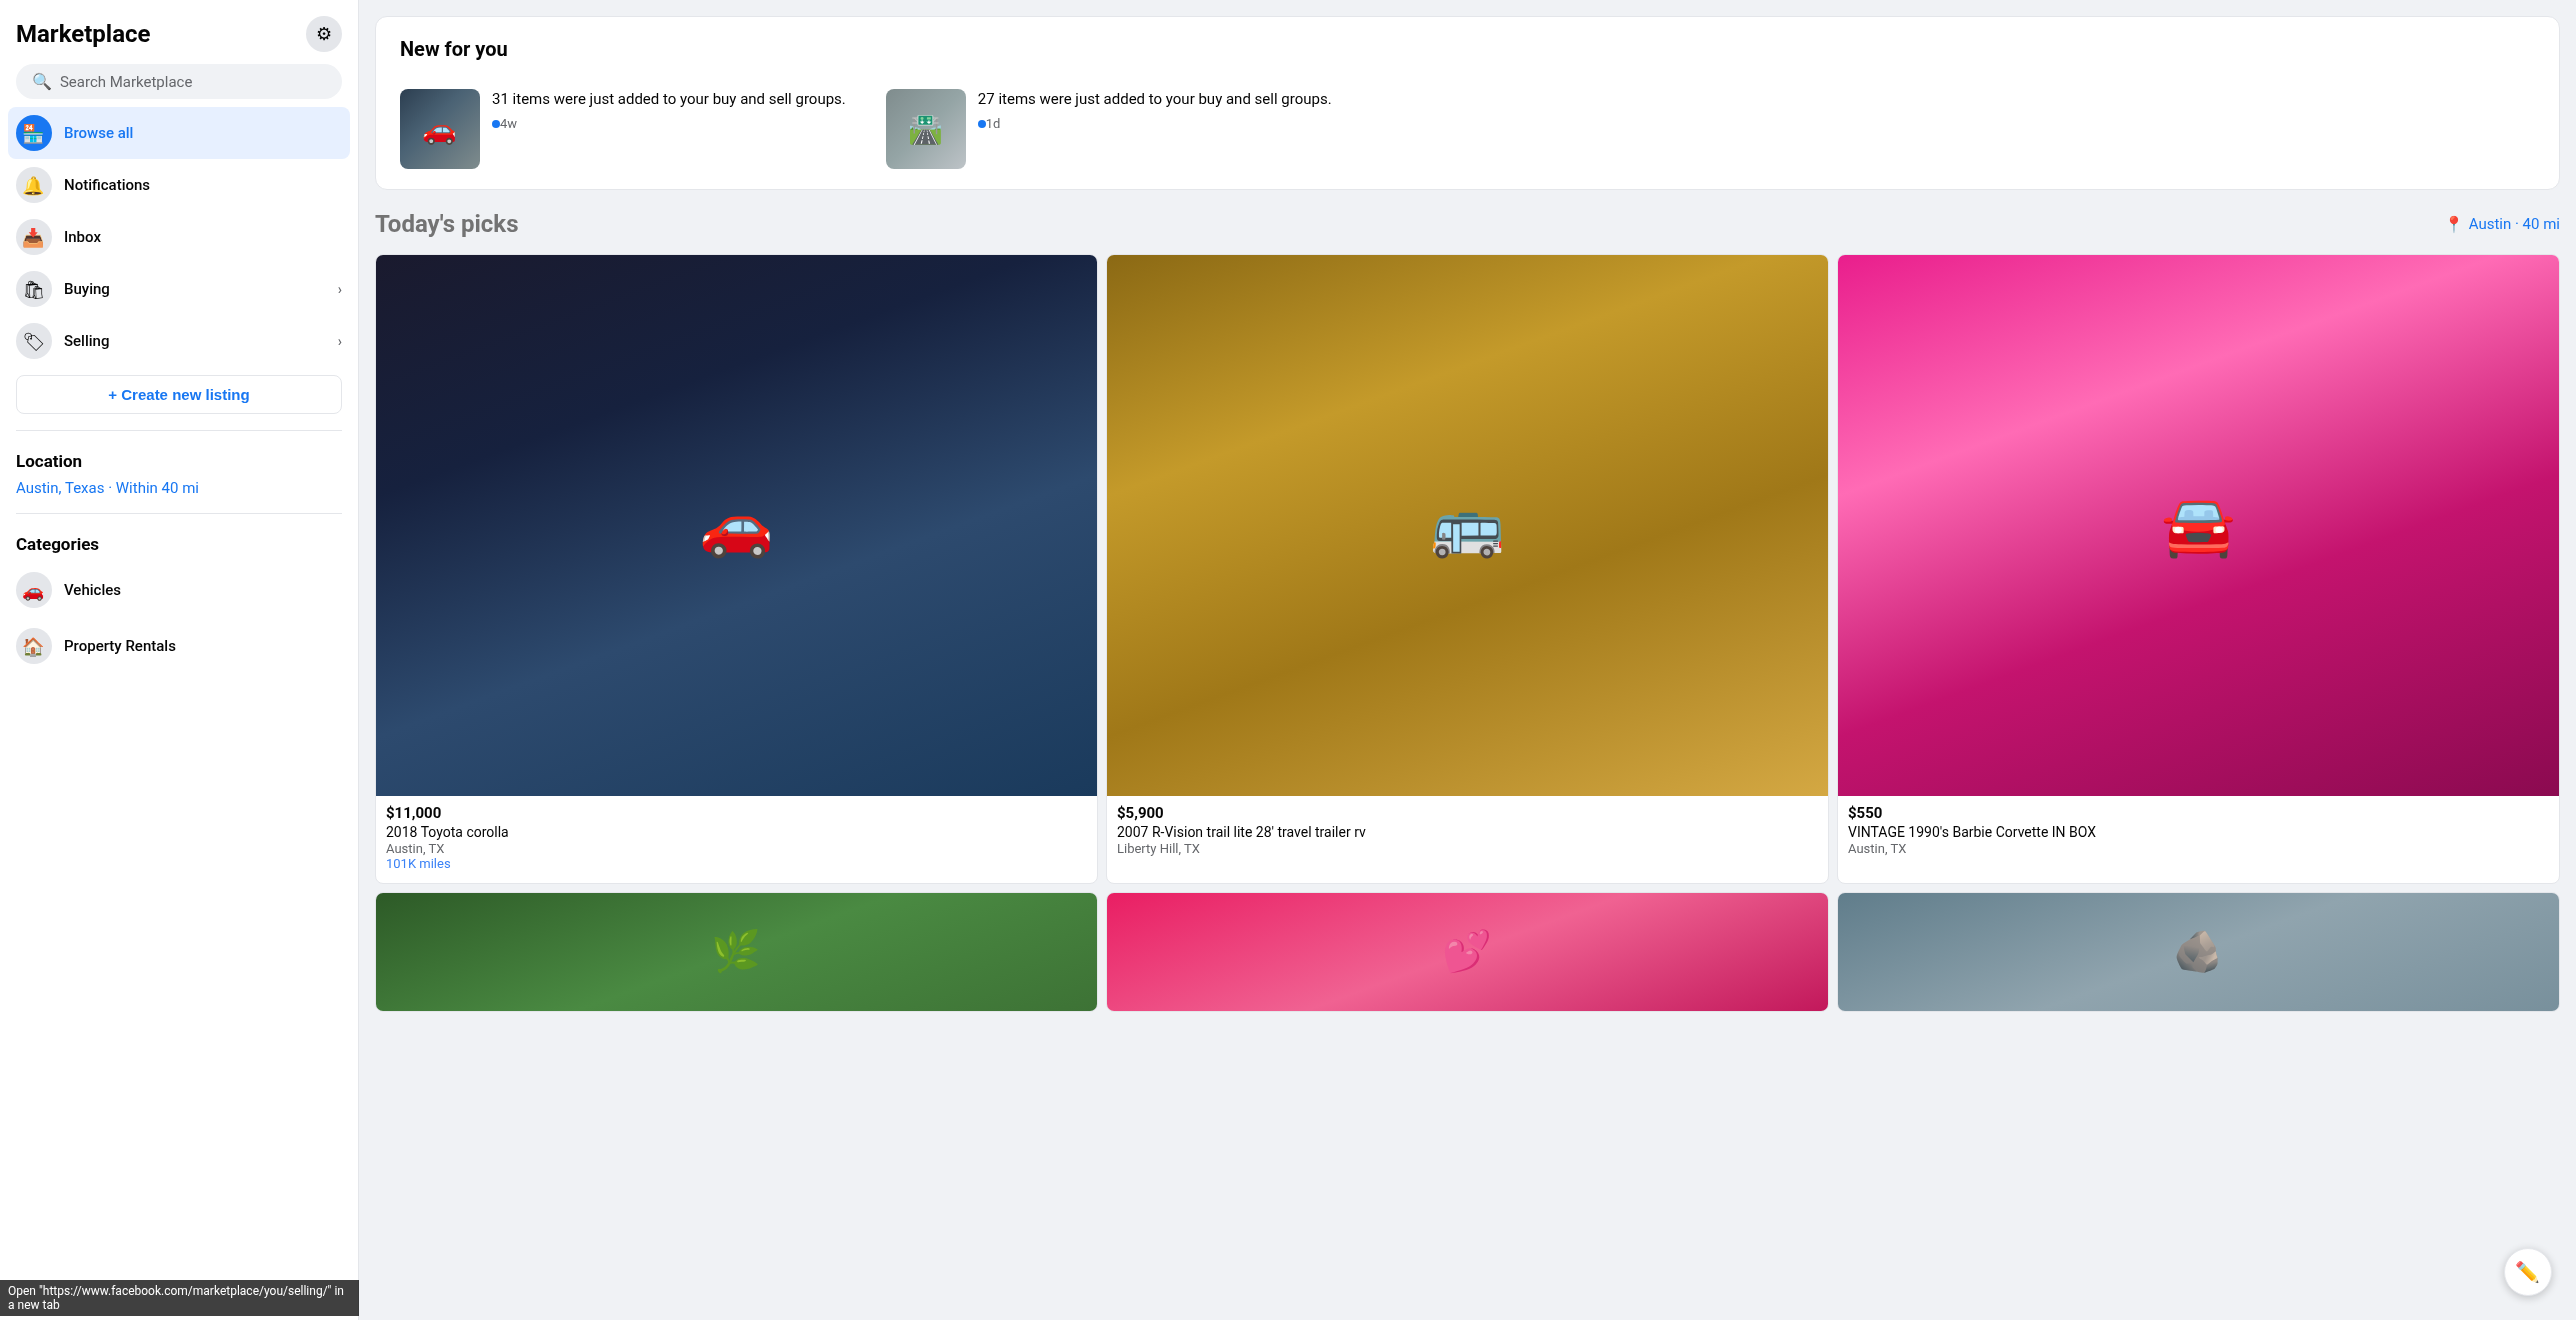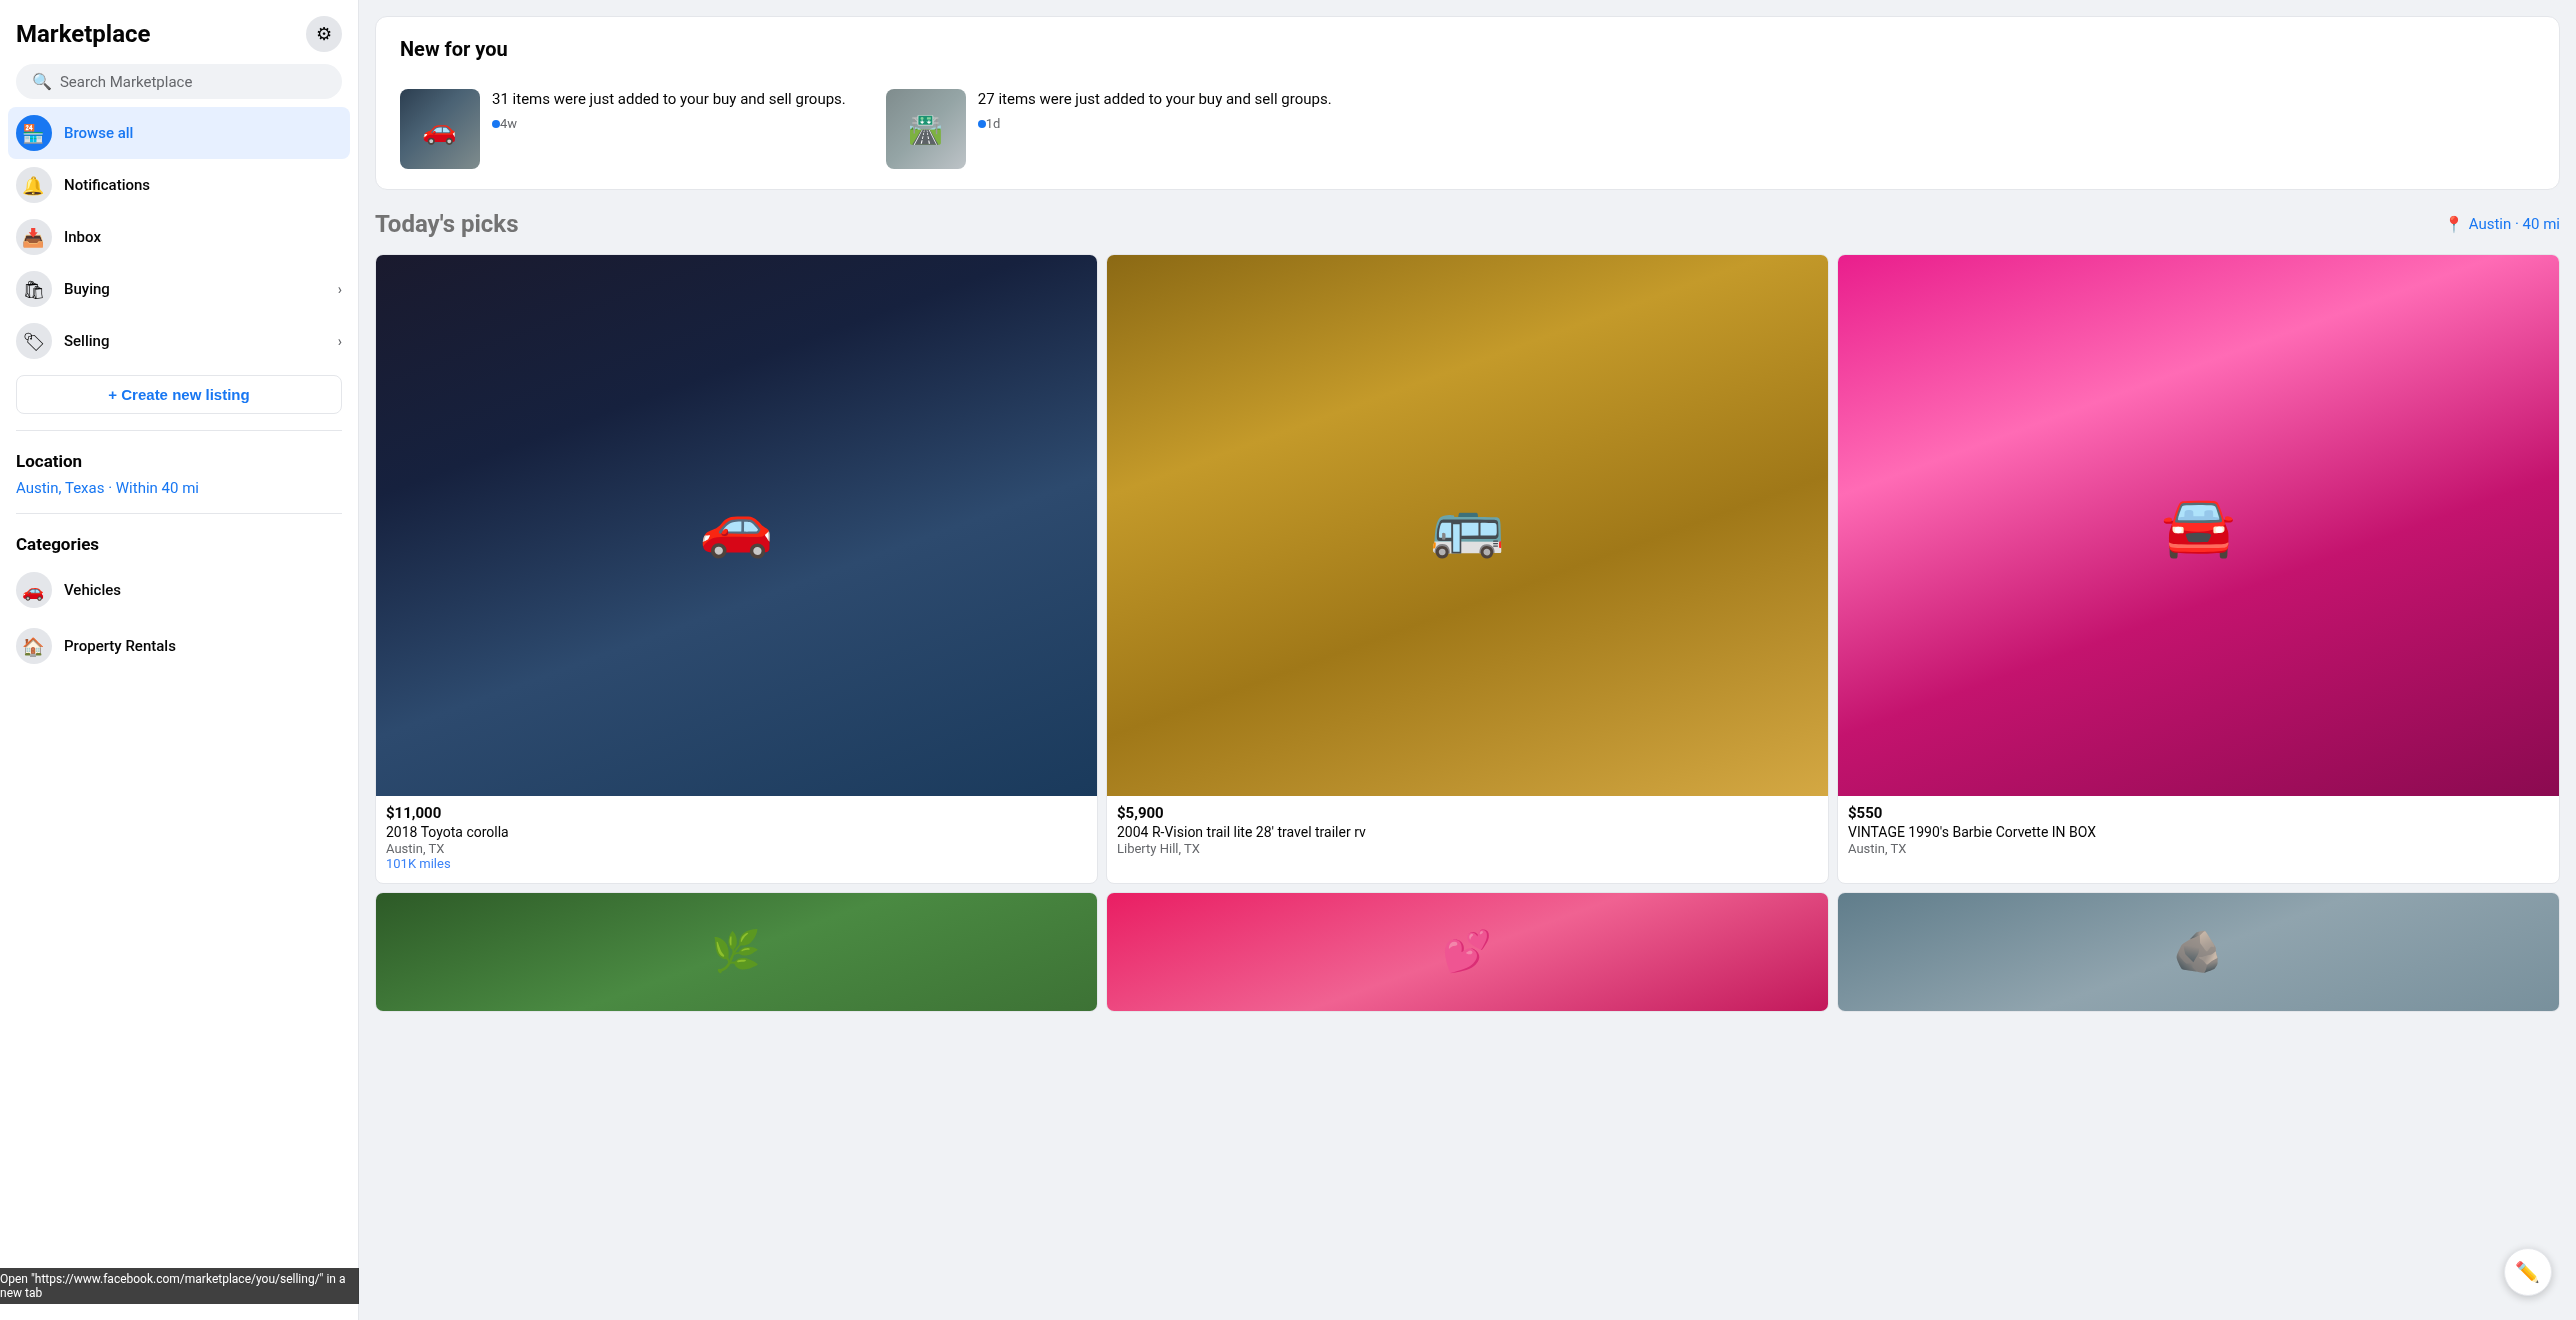--- a/index.html
+++ b/index.html
@@ -118,26 +118,26 @@
     .cat-icon {
       width: 36px; height: 36px;
       border-radius: 50%;
       background: #e4e6ea;
       display: flex; align-items: center; justify-content: center;
       font-size: 18px;
       flex-shrink: 0;
     }
     .status-bar {
       position: fixed;
-      bottom: 16px; left: 0;
+      bottom: 4px; left: 0;
       width: 359px;
       background: rgba(0,0,0,0.75);
       color: #fff;
       font-size: 12px;
-      padding: 4px 0;
+      padding: 4px 8px;
       z-index: 100;
     }
 
     
     .main-content {
       flex: 1;
       overflow-y: auto;
       padding: 16px;
       background: #f0f2f5;
     }
@@ -412,21 +412,21 @@
       <div class="listing-price">$11,000</div>
       <div class="listing-title">2018 Toyota corolla</div>
       <div class="listing-location">Austin, TX</div>
       <div class="listing-miles">101K miles</div>
     </div>
   </div>
         <div class="listing-card">
     <div class="listing-img-rv">🚌</div>
     <div class="listing-info">
       <div class="listing-price">$5,900</div>
-      <div class="listing-title">2004 R-Vision trail lite 28' travel trailer rv</div>
+      <div class="listing-title">2007 R-Vision trail lite 28' travel trailer rv</div>
       <div class="listing-location">Liberty Hill, TX</div>
 
     </div>
   </div>
         <div class="listing-card">
     <div class="listing-img-barbie">🚘</div>
     <div class="listing-info">
       <div class="listing-price">$550</div>
       <div class="listing-title">VINTAGE 1990's Barbie Corvette IN BOX</div>
       <div class="listing-location">Austin, TX</div>

